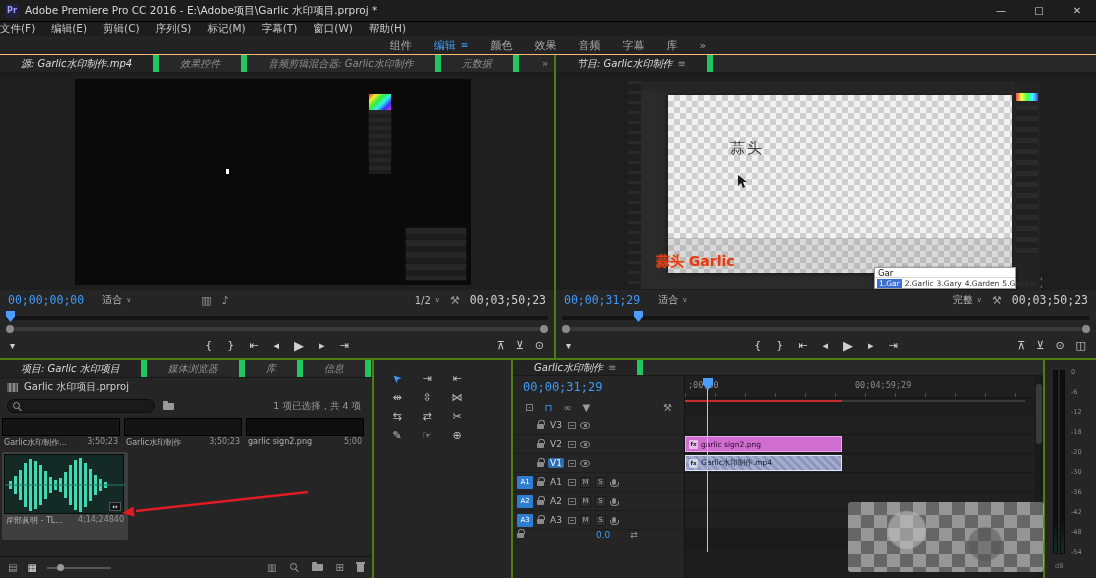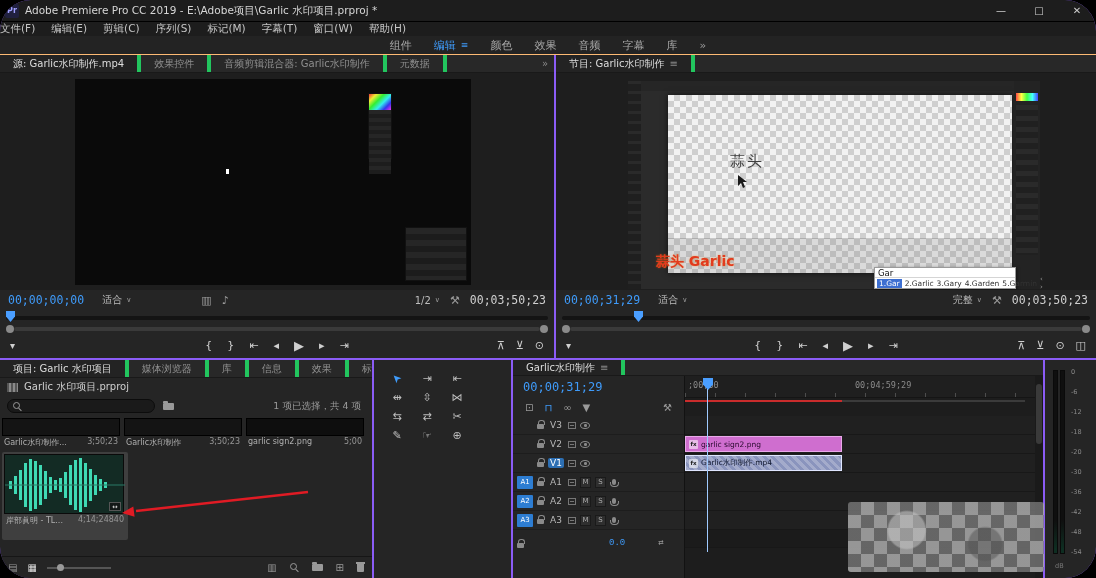--- a/index.html
+++ b/index.html
@@ -1,20 +1,20 @@
 <!DOCTYPE html>
 <html><head>
 <meta charset="utf-8">
 <style>
   * { margin:0; padding:0; box-sizing:border-box; }
   html,body { background:#000; }
   .app {
     position:relative; width:1096px; height:578px; overflow:hidden;
-    background:#8b5cf6; color:#c8c8c8;
-    font-family:"DejaVu Sans","Liberation Sans",sans-serif; font-size:11px;border-radius:31px;
+    background:#4d7c0f; color:#c8c8c8;
+    font-family:"DejaVu Sans","Liberation Sans",sans-serif; font-size:11px;
     -webkit-font-smoothing:antialiased;
   }
   .mono { font-family:"DejaVu Sans Mono","Liberation Mono",monospace; }
 
   
   .titlebar { position:absolute; left:0; top:0; width:1096px; height:22px; background:#1d1d1d;
     display:flex; align-items:center; border-bottom:1px solid #000; }
   .pr-logo { width:14px; height:14px; margin:0 6px 0 5px; background:#20203f; color:#9f9fff;
     font-size:8px; font-weight:bold; display:flex; align-items:center; justify-content:center; border-radius:2px; }
   .win-title { font-size:10.5px; color:#d6d6d6; }
@@ -32,21 +32,21 @@
     border-bottom:1px solid #fdba74; }
   .ws-tab { display:flex; align-items:center; gap:5px; }
   .ws-tab.active { color:#3f9bfa; }
   .ws-menu { font-size:9px; }
   .ws-overflow { color:#9a9a9a; }
 
   
   .panel { position:absolute; background:#252525; }
   .tabbar { height:18px; background:#282828; display:flex; align-items:stretch; font-size:10px;
     color:#8f8f8f; border-bottom:1px solid #191919; overflow:hidden; white-space:nowrap; }
-  .tab { display:flex; align-items:center; padding:0 13px; border-right:4px solid #22c55e; gap:5px; }
+  .tab { display:flex; align-items:center; padding:0 21px; border-right:6px solid #22c55e; gap:5px;font-style:italic; }
   .tab.active { background:#232323; color:#dedede; }
   .tab-overflow { margin-left:auto; display:flex; align-items:center; padding:0 6px; color:#8a8a8a; }
 
   
   .mon-viewer { position:relative; height:217px; background:#1e1e1e; overflow:hidden; }
   .mc-row { height:20px; display:flex; align-items:center; padding:0 8px; }
   .tc-blue { color:#3f9bfa; font-size:11.5px; }
   .tc-white { color:#d0d0d0; font-size:11.5px; }
   .dd { display:flex; align-items:center; gap:4px; color:#bdbdbd; font-size:10px; }
   .caret { font-size:7px; color:#9a9a9a; }
@@ -82,21 +82,21 @@
   .ps-top { position:absolute; left:13px; top:0; right:0; height:10px; background:#262626; }
   .ps-right { position:absolute; right:0; top:0; width:26px; height:100%; background:#232323; }
   .ps-grad { margin:12px 2px 0 2px; height:8px; background:linear-gradient(90deg,#f44,#ff4,#4f4,#4ff,#44f); }
   .ps-rows { margin:4px 2px; height:150px; background:repeating-linear-gradient(#2a2a2a 0 5px,#202020 5px 11px); }
   .ps-canvas { position:absolute; left:40px; top:14px; width:344px; height:178px; background-color:#f2f2f2;
     background-image:linear-gradient(45deg,#cfcfcf 25%,transparent 25%,transparent 75%,#cfcfcf 75%),
       linear-gradient(45deg,#cfcfcf 25%,transparent 25%,transparent 75%,#cfcfcf 75%);
     background-size:12px 12px; background-position:0 0,6px 6px; box-shadow:0 0 6px rgba(0,0,0,.6); }
   .ps-canvas::after { content:''; position:absolute; left:0; right:0; bottom:0; height:34px;
     background:rgba(110,110,110,.18); border-top:1px solid rgba(0,0,0,.08); }
-  .canvas-word { position:absolute; left:62px; top:57px; color:#3f3f3f; font-size:15px; letter-spacing:2px; }
+  .canvas-word { position:absolute; left:62px; top:44px; color:#3f3f3f; font-size:15px; letter-spacing:2px; }
   .canvas-cursor { position:absolute; left:70px; top:80px; }
   .overlay-word { position:absolute; left:28px; top:172px; color:#e23b1e; font-size:14px; font-weight:bold;
     text-shadow:0 0 2px rgba(255,120,0,.55); z-index:3; }
   .ime { position:absolute; left:246px; top:186px; width:142px; height:22px; background:#fff;
     border:1px solid #9a9a9a; box-shadow:1px 1px 3px rgba(0,0,0,.5); z-index:4; font-family:"DejaVu Sans",sans-serif; }
   .ime-input { height:10px; line-height:10px; font-size:8.5px; color:#111; padding:0 3px; border-bottom:1px solid #d5d5d5; }
   .ime-cands { height:10px; display:flex; align-items:center; gap:3px; font-size:7.5px; color:#333; padding:0 2px; }
   .ime-cand.sel { background:#3d6fd1; color:#fff; padding:0 2px; }
   .ime-pager { margin-left:auto; color:#999; font-size:7px; }
 
@@ -158,21 +158,21 @@
   .tlrow-icons { height:18px; display:flex; align-items:center; gap:11px; padding:0 12px 0 12px; font-size:10px; color:#9a9a9a; }
   .tlrow-icons .snap { color:#3f9bfa; }
   .tlrow-icons .settings { margin-left:auto; }
   .trow { height:19px; display:flex; align-items:center; gap:4px; padding-left:4px; border-bottom:1px solid #1d1d1d; font-size:8.5px; }
   .patch { width:16px; height:13px; display:flex; align-items:center; justify-content:center; font-size:7px; color:#777; }
   .patch.blue { background:#2d7dd2; color:#fff; border-radius:1px; }
   .tlabel { width:16px; color:#b8b8b8; font-size:9px; text-align:center; }
   .tlabel.target { background:#2d6fb3; color:#fff; border-radius:2px; }
   .tbtn { width:11px; height:11px; background:#2f2f2f; border:1px solid #1a1a1a; color:#aaa; font-size:7px;
     display:flex; align-items:center; justify-content:center; }
-  .trow-master { height:18px; display:flex; align-items:flex-end; gap:19px; padding-left:4px;font-family:Liberation Mono, monospace; }
+  .trow-master { height:18px; display:flex; align-items:flex-start; gap:6px; padding-left:4px; }
   .master-gain { color:#3f9bfa; font-size:9px; margin-left:66px; }
   .master-icon { color:#9a9a9a; font-size:9px; margin-left:14px; }
   .tl-right { position:absolute; left:172px; right:8px; top:16px; bottom:0; background:#1d1d1d; overflow:hidden; }
   .ruler { position:relative; height:22px; background:#1f1f1f; color:#8a8a8a; font-size:8.5px; border-bottom:1px solid #151515; }
   .ruler::after { content:''; position:absolute; left:0; right:0; bottom:0; height:4px;
     background:repeating-linear-gradient(90deg,#4d4d4d 0 1px,transparent 1px 30px); }
   .ruler-start { position:absolute; left:3px; top:4px; }
   .ruler-end { position:absolute; left:170px; top:4px; }
   .workrow { position:relative; height:18px; background:#1d1d1d; }
   .render-red { position:absolute; left:0; top:2px; width:157px; height:2px; background:#c92c2c; }
@@ -209,21 +209,21 @@
                radial-gradient(circle at 70% 60%, rgba(90,90,90,.5) 0 16px, transparent 18px); }
   .arrow-overlay { position:absolute; left:0; top:0; z-index:30; pointer-events:none; }
 </style>
 </head>
 <body>
 
 <div class="app">
 
   <div class="titlebar">
     <div class="pr-logo">Pr</div>
-    <div class="win-title">Adobe Premiere Pro CC 2019 - E:\Adobe项目\Garlic 水印项目.prproj *</div>
+    <div class="win-title">Adobe Premiere Pro CC 2016 - E:\Adobe项目\Garlic 水印项目.prproj *</div>
     <div class="win-btns">
       <div class="win-btn">—</div>
       <div class="win-btn">□</div>
       <div class="win-btn">✕</div>
     </div>
   </div>
 
   <div class="menubar">
     <span>文件(F)</span>
     <span>编辑(E)</span>

